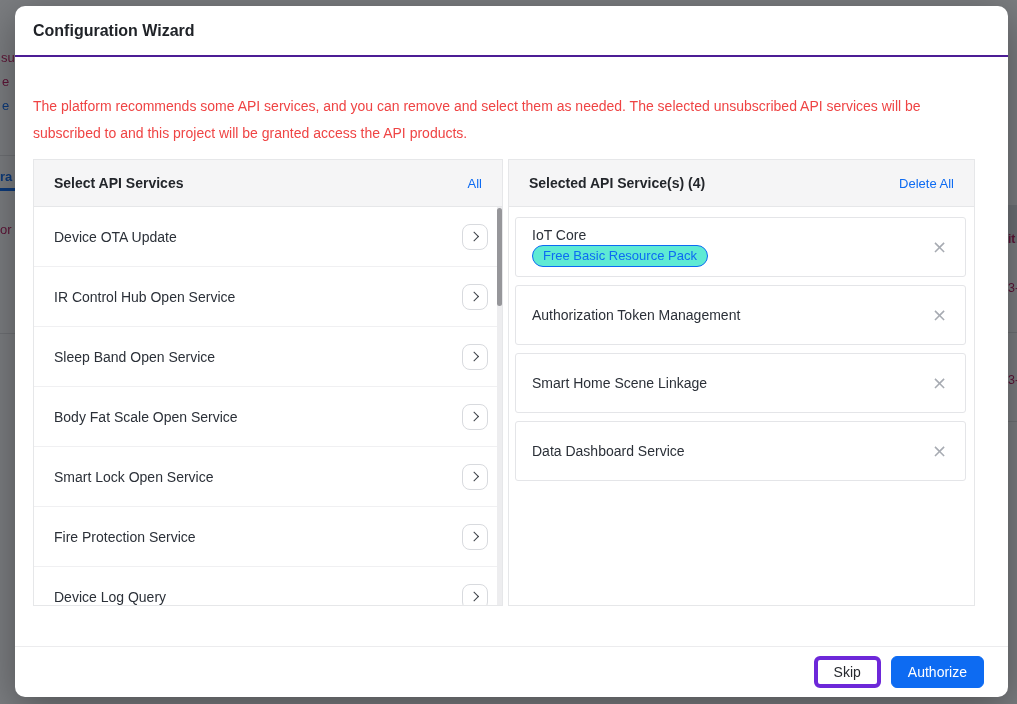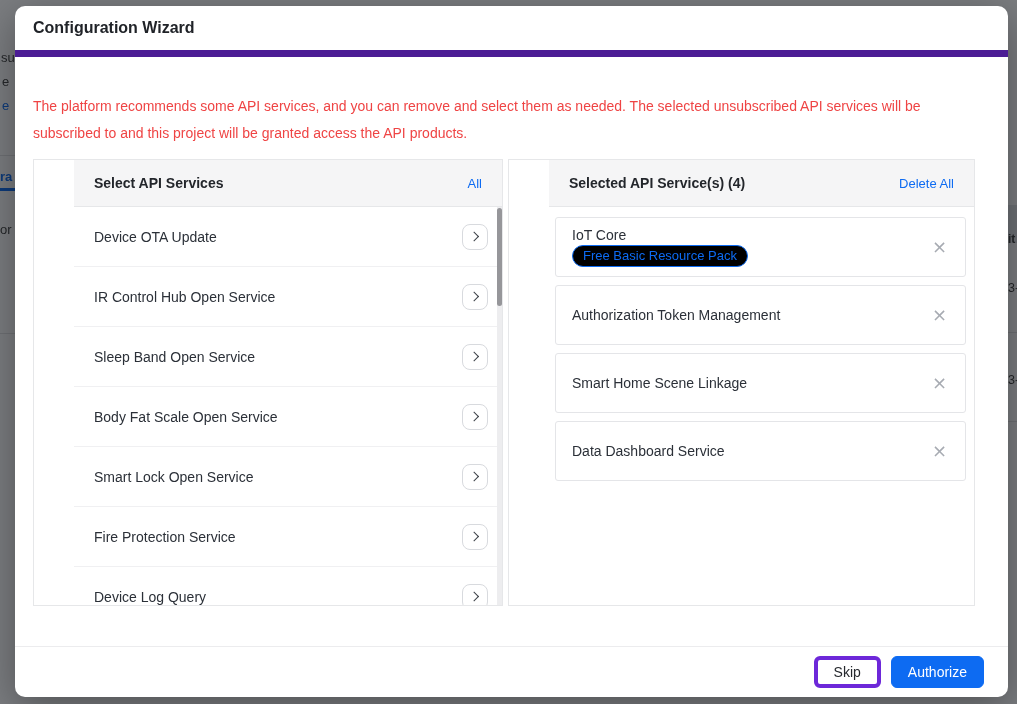--- a/index.html
+++ b/index.html
@@ -5,21 +5,21 @@
   * { margin: 0; padding: 0; box-sizing: border-box; }
   html, body { width: 1017px; height: 704px; overflow: hidden; }
   body {
     font-family: "Liberation Sans", "DejaVu Sans", sans-serif;
     background: #ffffff;
     position: relative;
     color: #2b3038;
   }
 
   
-  .underlay-frag { position: absolute; font-size: 13px; color: #404040; white-space: nowrap; }
+  .underlay-frag { position: absolute; font-size: 13px; color: #be185d; white-space: nowrap; }
   .underlay-frag.blue { color: var(--accent, #0d6bf2); }
   .underlay-line { position: absolute; background: #e2e3e5; height: 1px; }
   .underlay-band { position: absolute; background: #e3e5e8; }
   .underlay-tabbar { position: absolute; background: var(--accent, #0d6bf2); height: 3px; }
 
   
   .backdrop {
     position: absolute; inset: 0;
     background: rgba(15, 18, 23, 0.55);
     z-index: 5;
@@ -32,34 +32,34 @@
     background: #fff; border-radius: 10px;
     box-shadow: 0 10px 40px rgba(0,0,0,0.35);
     z-index: 10;
     display: flex; flex-direction: column;
     overflow: hidden;
   }
   .modal-header {
     flex: 0 0 51px;
     display: flex; align-items: center;
     padding: 4px 18px;
-    border-bottom: 7px solid #4c1d95;
+    border-bottom: 2px solid #4c1d95;
     font-size: 16px; font-weight: 600; color: #202328;
   }
   .modal-body { padding: 28px 33px 0 18px; }
   .section-title { font-size: 15px; font-weight: 700; color: #1d2025; }
   .section-desc {
     margin-top: 8px;
     font-size: 14px; line-height: 27px; color: #ef4444;
     max-width: 942px;
   }
 
   
   .panels { display: flex; gap: 5px; margin-top: 12px; height: 447px; }
-  .panel { border: 1px solid #e6e7e9; background: #fff; display: flex; flex-direction: column; padding-left: 40px; }
+  .panel { border: 1px solid #e6e7e9; background: #fff; display: flex; flex-direction: column; }
   .panel.left  { width: 470px; }
   .panel.right { width: 467px; }
   .panel-head {
     flex: 0 0 47px;
     background: #f5f5f6;
     border-bottom: 1px solid #e6e7e9;
     display: flex; align-items: center; justify-content: space-between;
     padding: 0 20px;
     font-size: 14px;
   }
@@ -108,21 +108,21 @@
     font-size: 18px; line-height: 1; color: #a7abb2;
     padding: 0 2px;
     font-family: "DejaVu Sans", sans-serif;
   }
   .badge {
     display: inline-block; align-self: flex-start;
     border: 1px solid var(--accent, #0d6bf2);
     color: var(--accent, #0d6bf2);
     border-radius: 999px;
     font-size: 13px; line-height: 20px; padding: 0 10px;
-    background: #000000;
+    background: #5eead4;
   }
 
   
   .modal-footer {
     margin-top: auto;
     border-top: 1px solid #ececee;
     flex: 0 0 51px;
     display: flex; align-items: center; justify-content: flex-end;
     gap: 10px; padding: 0 24px;
   }

